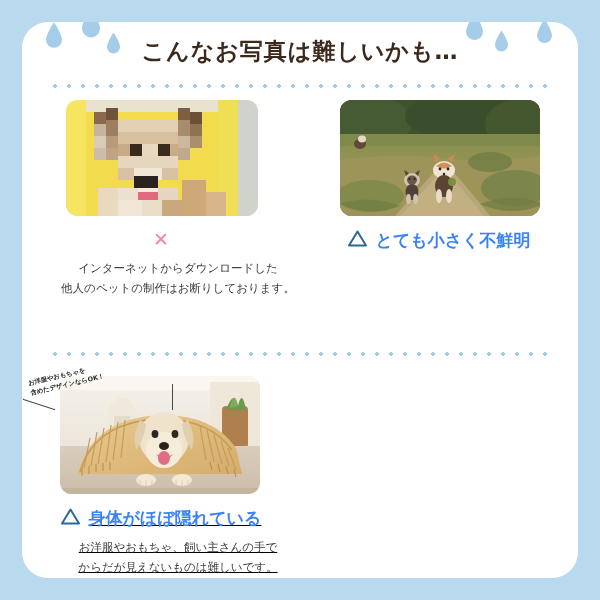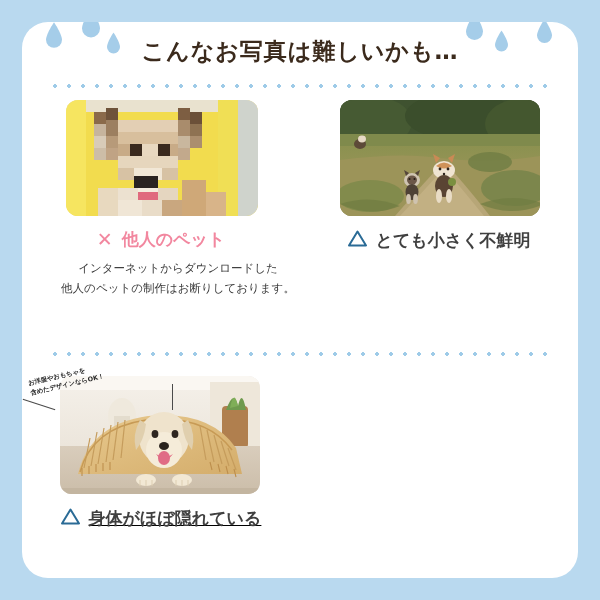--- a/index.html
+++ b/index.html
@@ -66,21 +66,21 @@
 
   
   .cap { position:absolute; left:0; width:100%; text-align:center; }
   .cap-head {
     font-size:17px; font-weight:bold;
     display:flex; align-items:center; justify-content:center;
     gap:9px;
     line-height:1;
   }
   .cap-head.pink { color:#f2879f; }
-  .cap-head.blue { color:#404040; }
+  .cap-head.blue { color:#3b82f6; }
   .cap-body {
     margin-top:9px;
     font-size:11.5px; line-height:1.75;
     color:#3a3a3a;
     padding-left:34px;
   }
   .mark { font-size:19px; line-height:1; display:inline-block; }
   .mark-x { color:#f2879f; font-weight:bold; }
 
   
@@ -196,21 +196,20 @@
               <rect x="48" y="50" width="10" height="8" fill="#c9a77f"></rect>
               <rect x="58" y="40" width="12" height="18" fill="#cfa878"></rect>
               <rect x="70" y="46" width="10" height="12" fill="#d8b489"></rect>
               <rect x="16" y="44" width="10" height="14" fill="#e8d9bf"></rect>
             </g>
           </svg>
         </div>
         <div class="cap" style="top:138px;">
           <div class="cap-head pink">
             <span class="mark mark-x">✕</span>
-            <span>他人のペット</span>
           </div>
           <div class="cap-body" style="white-space:pre-line">インターネットからダウンロードした
 他人のペットの制作はお断りしております。</div>
         </div>
       </div>
 
       <div class="cell cell-r">
         <div class="photo photo-2">
           <svg viewBox="0 0 200 116" preserveAspectRatio="none">
             <defs>
@@ -350,19 +349,21 @@
         <div class="note-line"></div>
         <div class="cap" style="top:148px;text-decoration:underline;">
           <div class="cap-head blue">
             <span>
               <svg width="19" height="17" viewBox="0 0 19 17">
                 <path d="M9.5 1.5 L18 15.5 L1 15.5 Z" fill="none" stroke="#2a6b96" stroke-width="2" stroke-linejoin="round"></path>
               </svg>
             </span>
             <span>身体がほぼ隠れている</span>
           </div>
+          <div class="cap-body" style="white-space:pre-line">お洋服やおもちゃ、飼い主さんの手で
+からだが見えないものは難しいです。</div>
         </div>
       </div>
 
     </div>
 
   </div>
 </div>
 
 </body></html>

